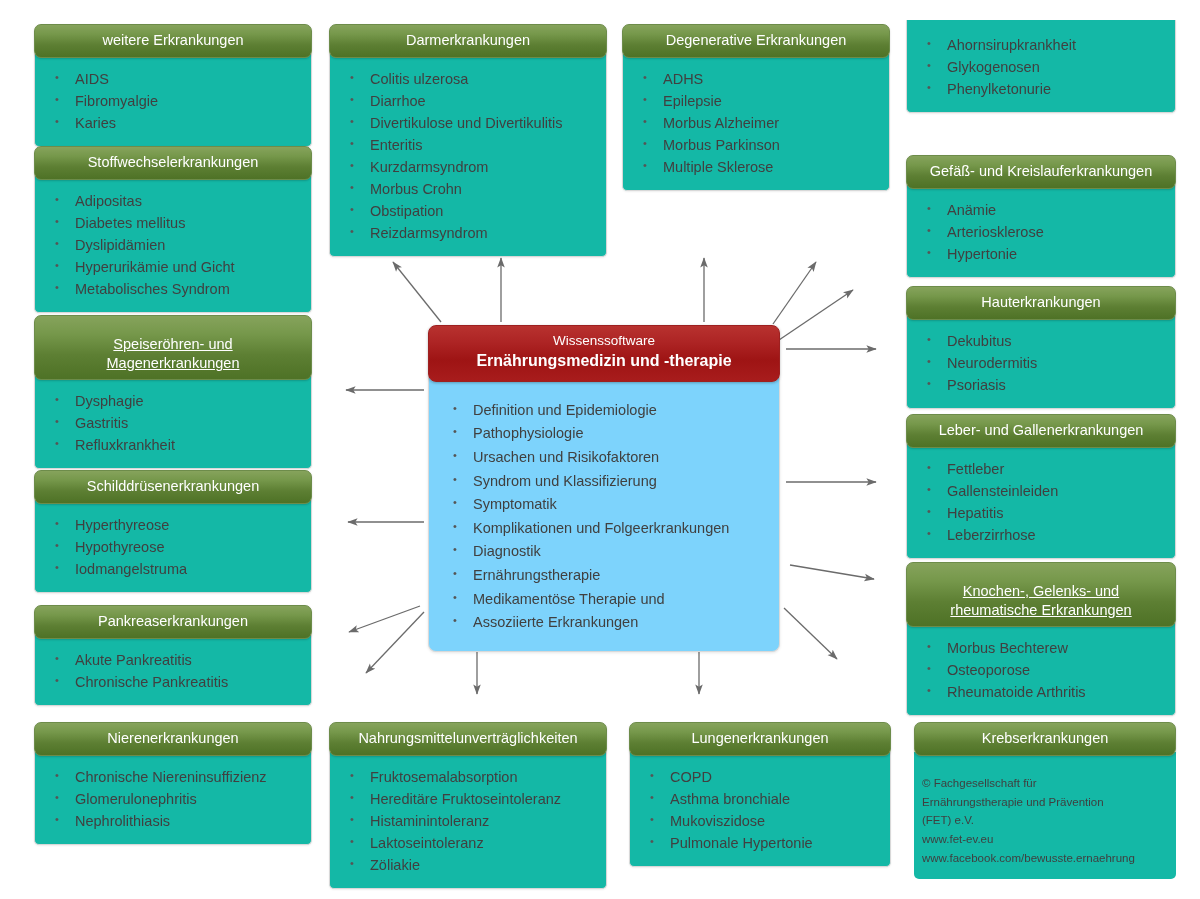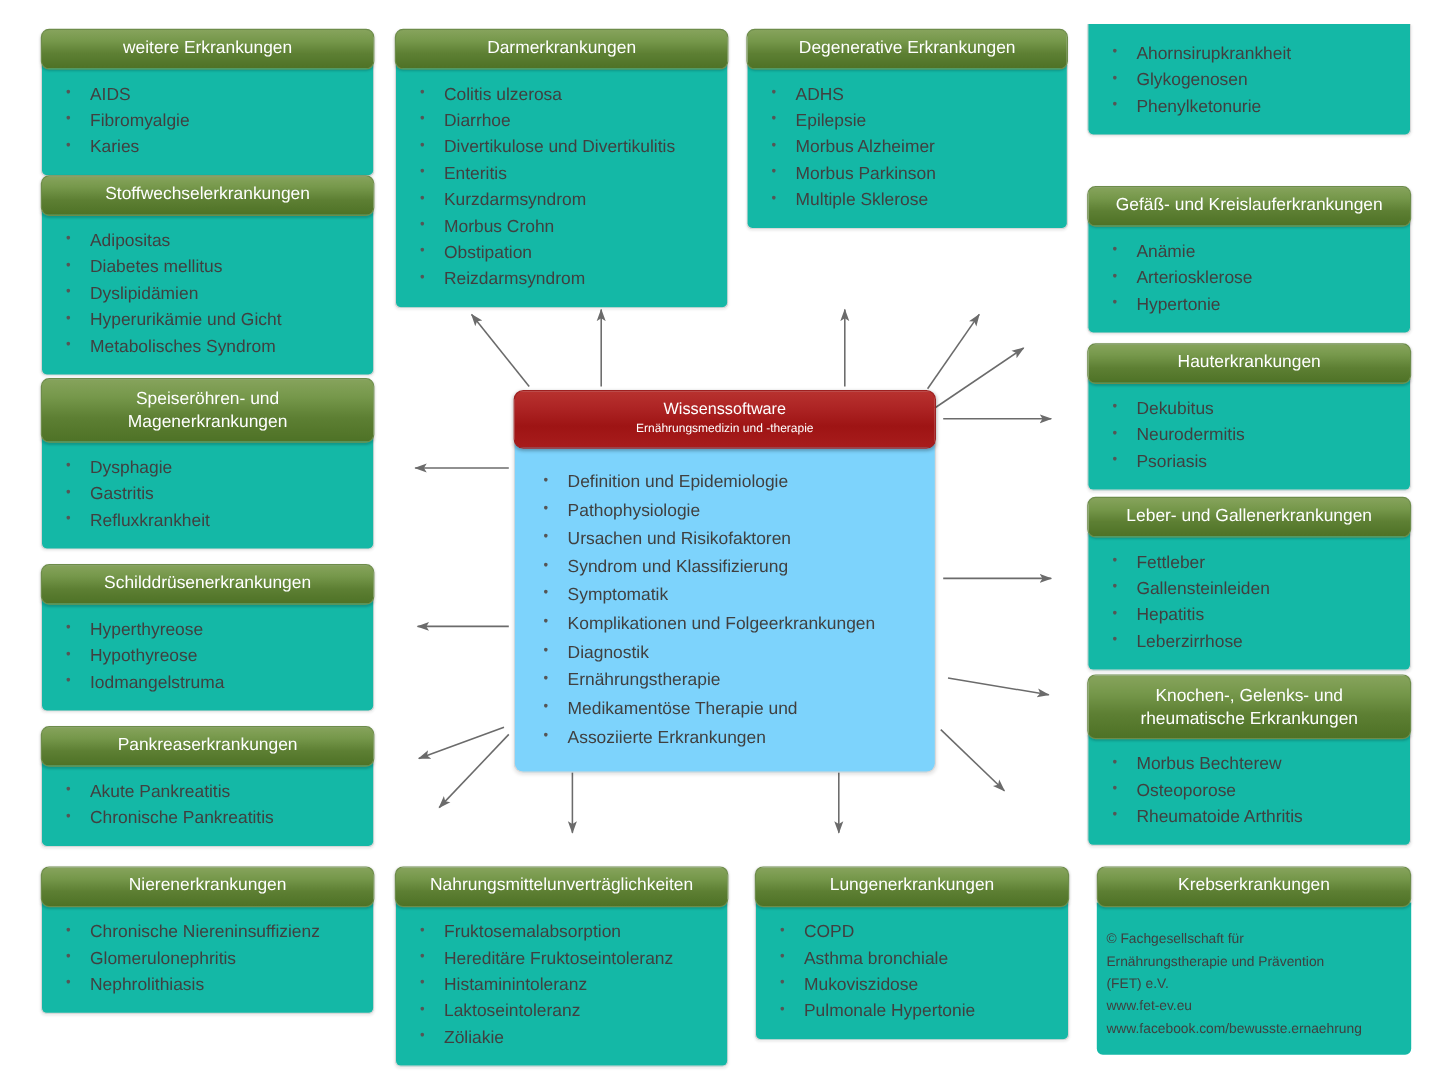--- a/index.html
+++ b/index.html
@@ -46,21 +46,22 @@
     color: #ffffff;
     font-size: 14.5px;
     text-align: center;
     padding: 6px 8px 7px 8px;
     line-height: 1.32;
     box-shadow: 0 1px 2px rgba(0,0,0,0.18);
     position: relative;
     z-index: 3;
   }
   .box-head.two-line {
-    padding: 8px 8px 6px 8px;
+    padding: 19px 8px 6px 8px;
+    text-decoration: underline;
   }
 
   .box-body {
     box-sizing: border-box;
     border: 1px solid #d8d8d8;
     border-top: none;
     background: #14b8a6;
     margin-top: -4px;
     padding: 14px 10px 12px 10px;
     border-radius: 0 0 5px 5px;
@@ -109,22 +110,22 @@
     box-shadow: 0 1px 3px rgba(0,0,0,0.28);
     position: relative;
     z-index: 5;
   }
   .center-title-small {
     font-size: 13.5px;
     line-height: 1.25;
     font-weight: normal;
   }
   .center-title-big {
-    font-size: 10px;
-    font-weight: normal;
+    font-size: 16px;
+    font-weight: bold;
     line-height: 1.3;
     margin-top: 1px;
   }
   .center-body {
     box-sizing: border-box;
     border: 1px solid #d9d9d9;
     border-top: none;
     background: #7dd3fc;
     margin-top: -5px;
     border-radius: 0 0 8px 8px;

